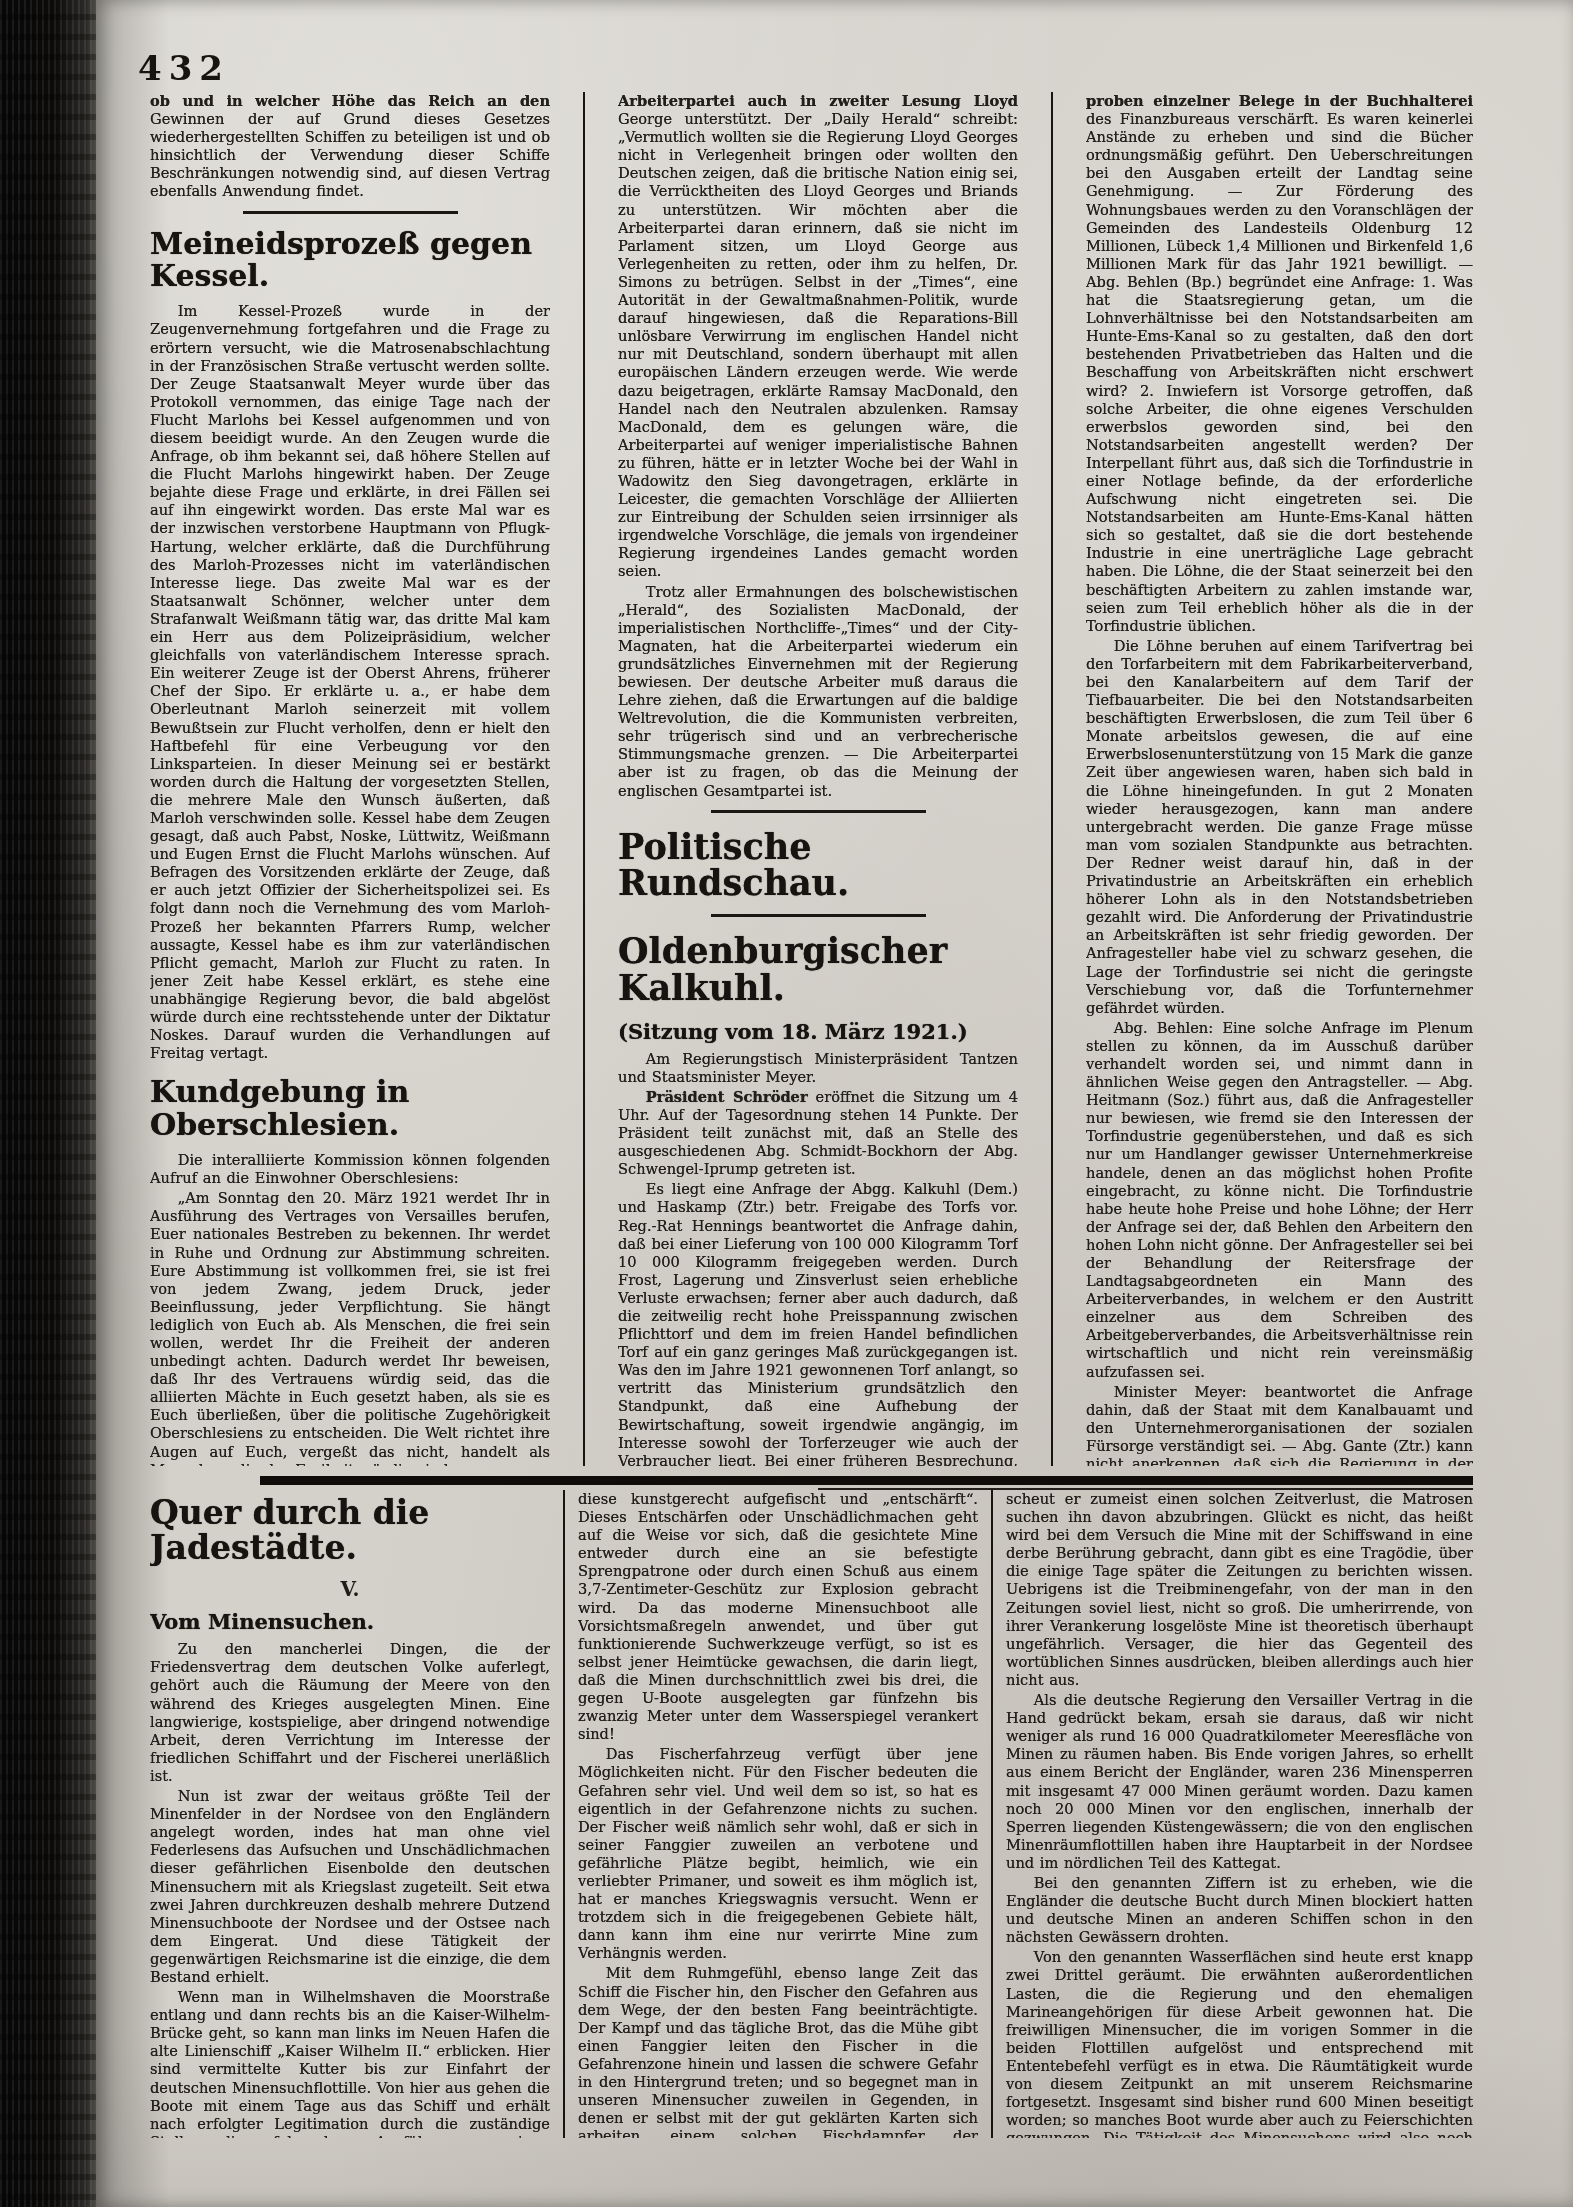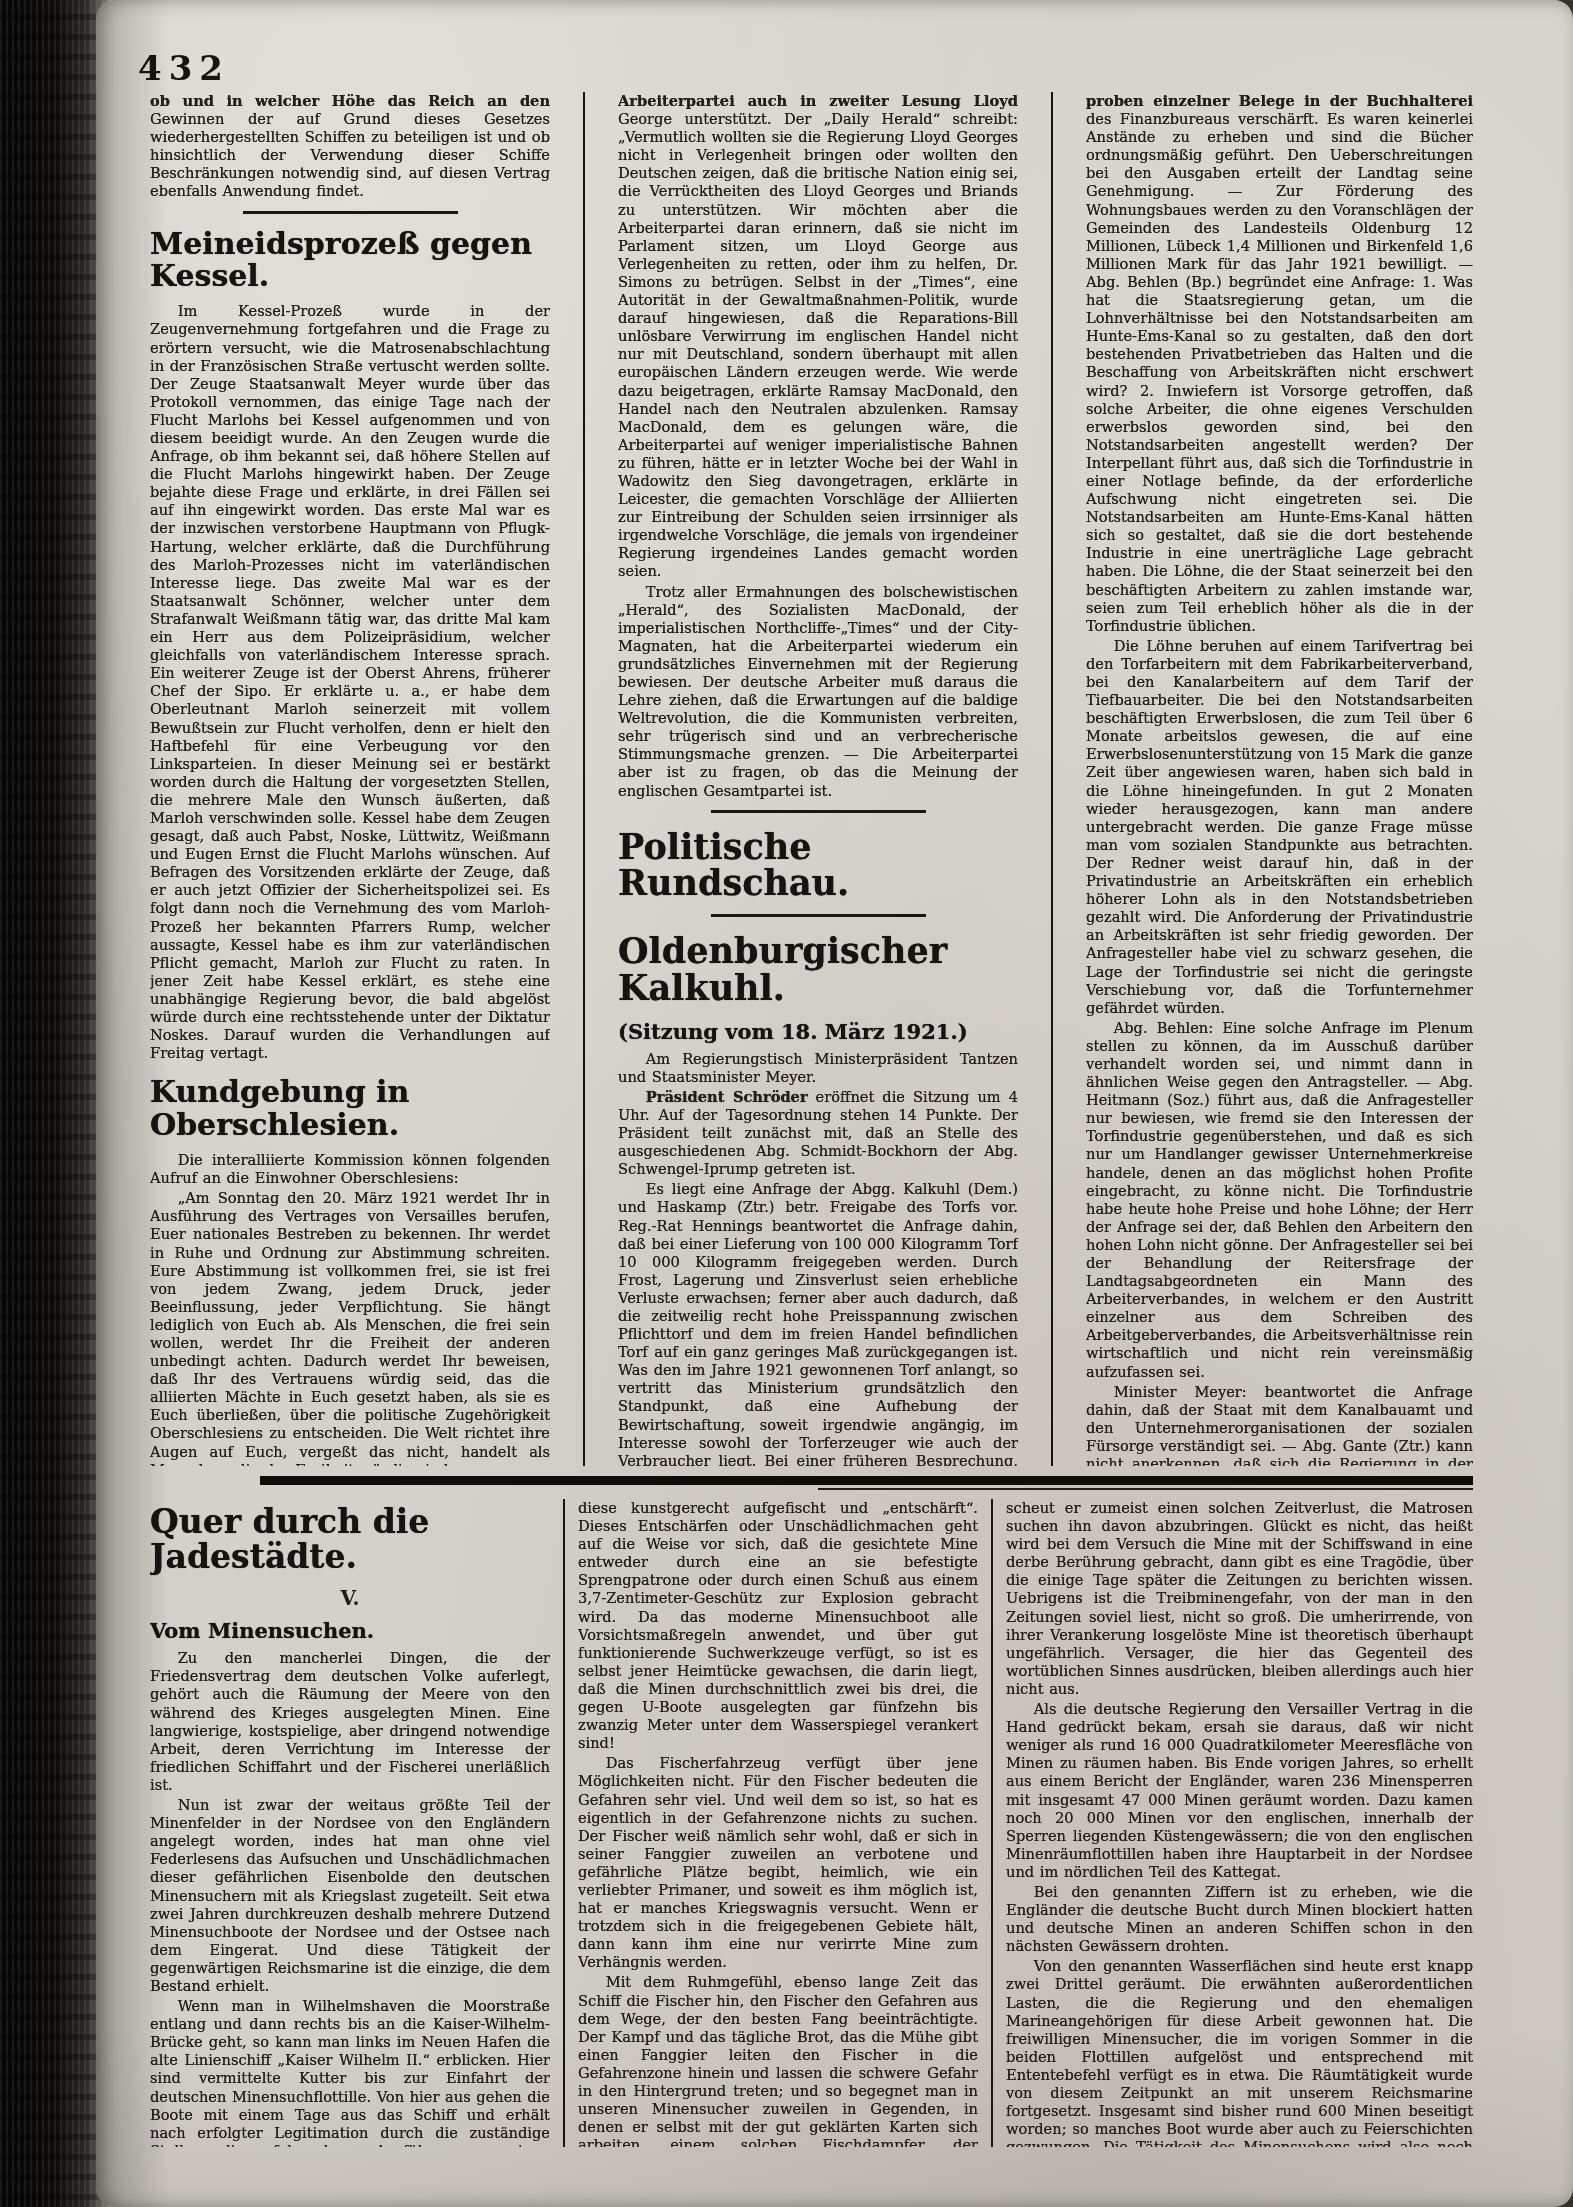--- a/index.html
+++ b/index.html
@@ -18,30 +18,30 @@
 
   
   .paper{position:absolute;left:96px;top:0;right:0;bottom:0;
     background-color:#d4d1ca;
     background-image:
       radial-gradient(ellipse at 18% 8%, rgba(255,255,255,.30), rgba(255,255,255,0) 42%),
       radial-gradient(ellipse at 85% 20%, rgba(255,255,255,.16), rgba(255,255,255,0) 40%),
       radial-gradient(ellipse at 70% 95%, rgba(110,104,95,.16), rgba(0,0,0,0) 55%),
       linear-gradient(90deg, rgba(52,48,44,.35), rgba(52,48,44,0) 5%),
       linear-gradient(0deg, rgba(90,85,78,.12), rgba(90,85,78,0) 8%);
-    box-shadow:inset 6px 0 18px rgba(0,0,0,.35);border-radius:19px;}
+    box-shadow:inset 6px 0 18px rgba(0,0,0,.35);}
 
   .pageno{position:absolute;left:42px;top:48px;font-size:34px;font-weight:bold;
     letter-spacing:7px;color:#17140f;}
 
   .content{position:absolute;left:54px;top:92px;right:100px;bottom:40px;color:#201c17;}
 
   .cols{display:grid;grid-template-columns:400px 28px 400px 28px 1fr;}
   .upper{height:1374px;overflow:hidden;gap:20px;}
-  .lower{height:648px;overflow:hidden;margin-top:14px;}
+  .lower{height:648px;overflow:hidden;margin-top:5px;}
   .col{overflow:hidden;}
   .vrule{position:relative;}
   .vrule:before{content:"";position:absolute;left:13px;top:0;bottom:0;width:2px;background:#181410;}
 
   p{margin:0 0 2px 0;font-size:14.6px;line-height:1.24;text-align:justify;
     text-indent:1.9em;word-spacing:1px;color:#221e19;text-shadow:0 0 .5px rgba(30,25,20,.85);}
   p.noindent{text-indent:0;}
   p.firstbold::first-line{font-weight:bold;}
   .runin{font-weight:bold;text-shadow:0 0 .7px rgba(20,16,12,.9);}
 

